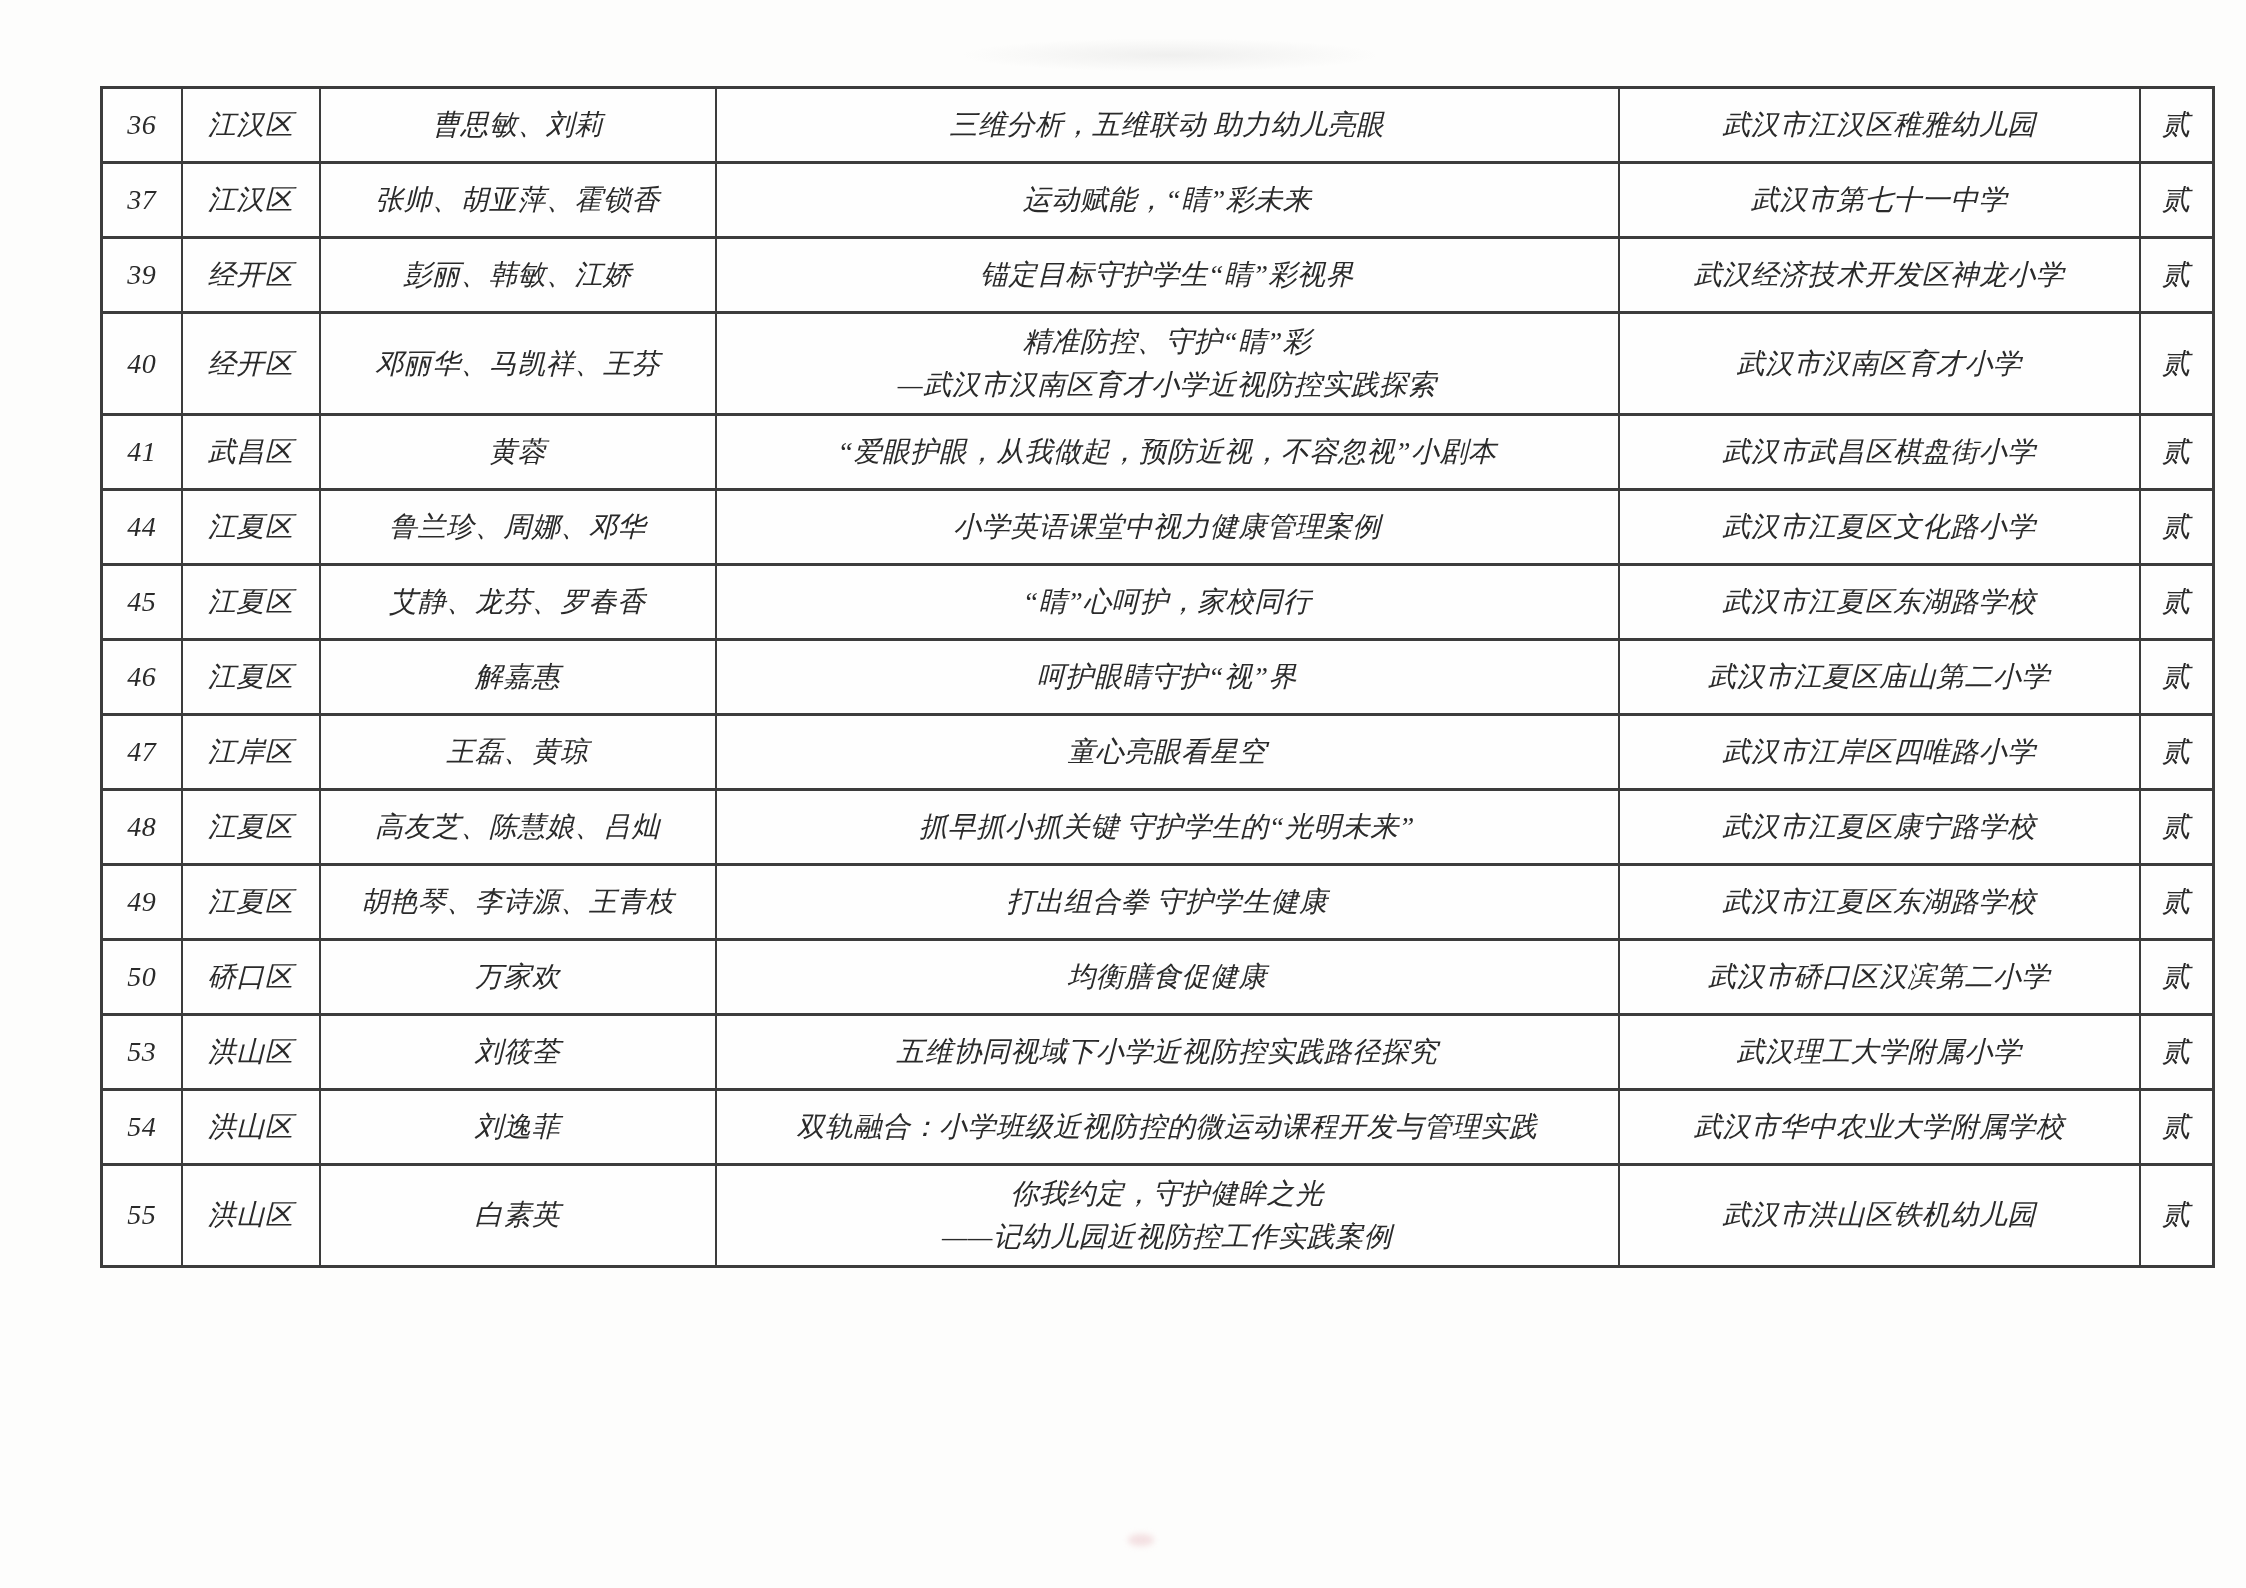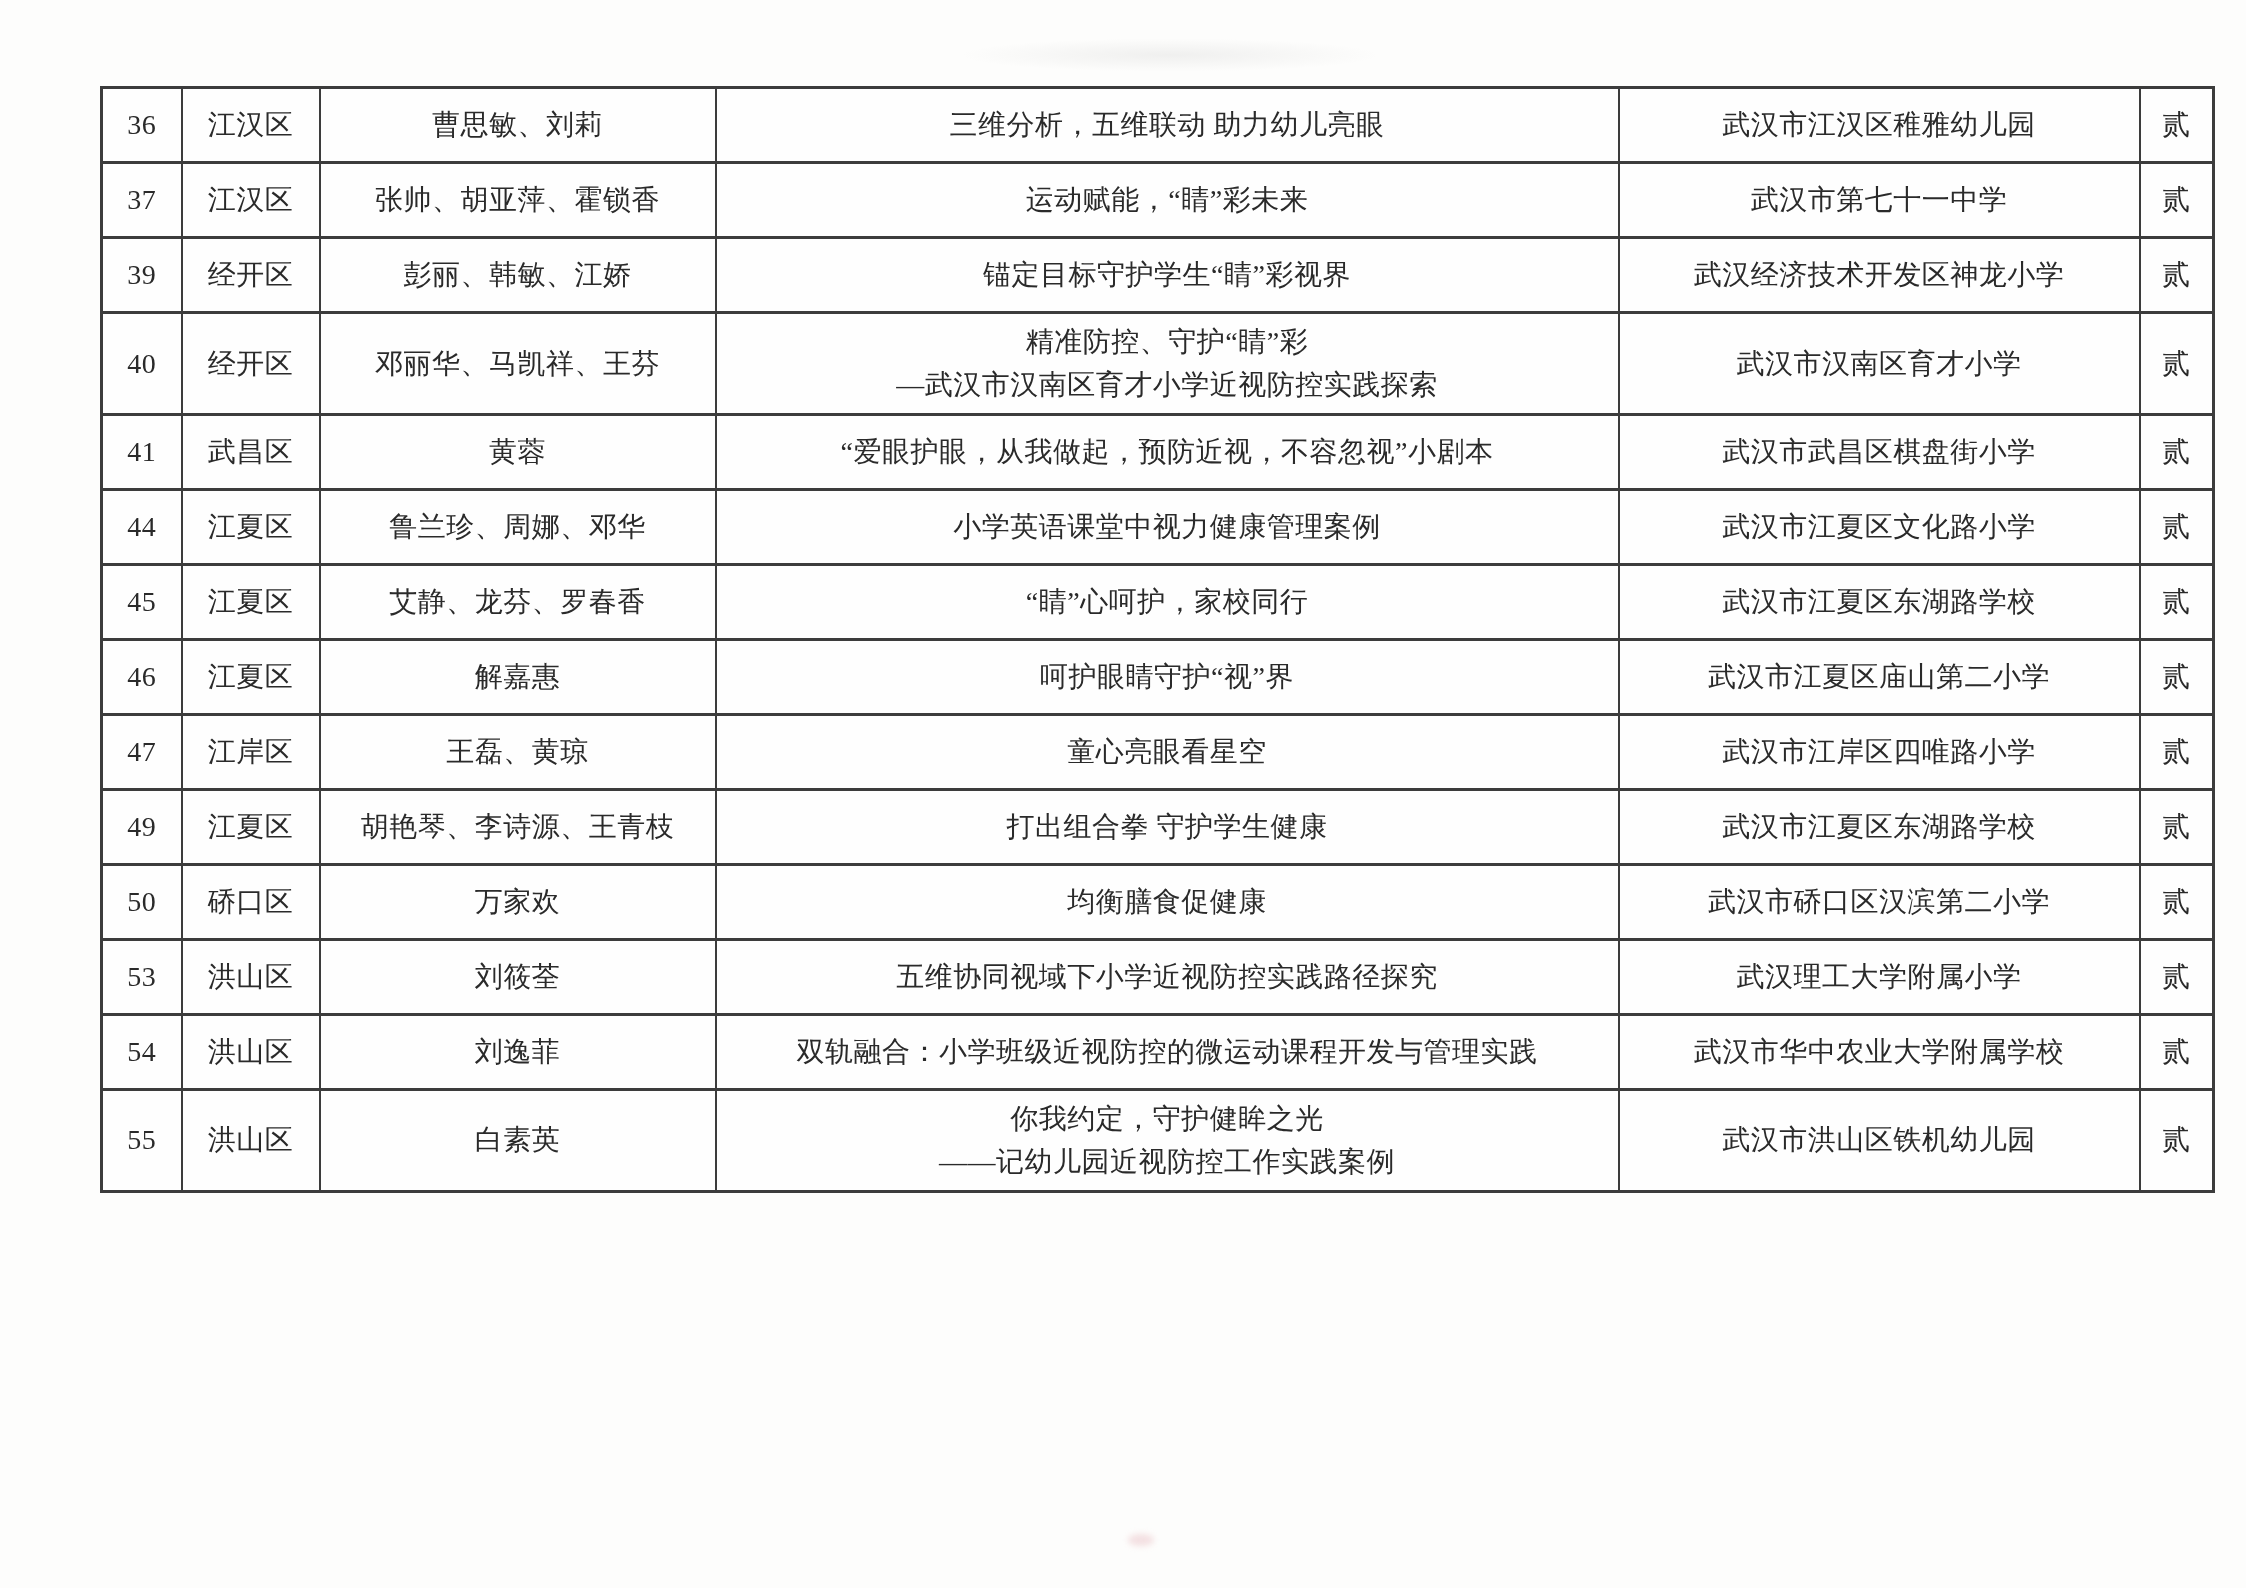--- a/index.html
+++ b/index.html
@@ -14,20 +14,21 @@
     color: #262626;
     position: relative;
     overflow: hidden;
   }
   .page {
     position: absolute;
     inset: 0;
     background:
       radial-gradient(ellipse 300px 24px at 1170px 55px, rgba(120,120,120,0.10), rgba(120,120,120,0) 70%),
       #fdfdfc;
+    font-style: italic;
   }
   table.award-table {
     position: absolute;
     left: 100px;
     top: 86px;
     width: 2112px;
     border-collapse: collapse;
     table-layout: fixed;
     background: #fefefe;
   }
@@ -162,20 +163,28 @@
   </tr>
         <tr>
     <td class="cell-no">47</td>
     <td class="cell-dist">江岸区</td>
     <td class="cell-auth">王磊、黄琼</td>
     <td class="cell-title">童心亮眼看星空</td>
     <td class="cell-school">武汉市江岸区四唯路小学</td>
     <td class="cell-award">贰</td>
   </tr>
         <tr>
+    <td class="cell-no">48</td>
+    <td class="cell-dist">江夏区</td>
+    <td class="cell-auth">高友芝、陈慧娘、吕灿</td>
+    <td class="cell-title">抓早抓小抓关键 守护学生的“光明未来”</td>
+    <td class="cell-school">武汉市江夏区康宁路学校</td>
+    <td class="cell-award">贰</td>
+  </tr>
+        <tr>
     <td class="cell-no">49</td>
     <td class="cell-dist">江夏区</td>
     <td class="cell-auth">胡艳琴、李诗源、王青枝</td>
     <td class="cell-title">打出组合拳 守护学生健康</td>
     <td class="cell-school">武汉市江夏区东湖路学校</td>
     <td class="cell-award">贰</td>
   </tr>
         <tr>
     <td class="cell-no">50</td>
     <td class="cell-dist">硚口区</td>

